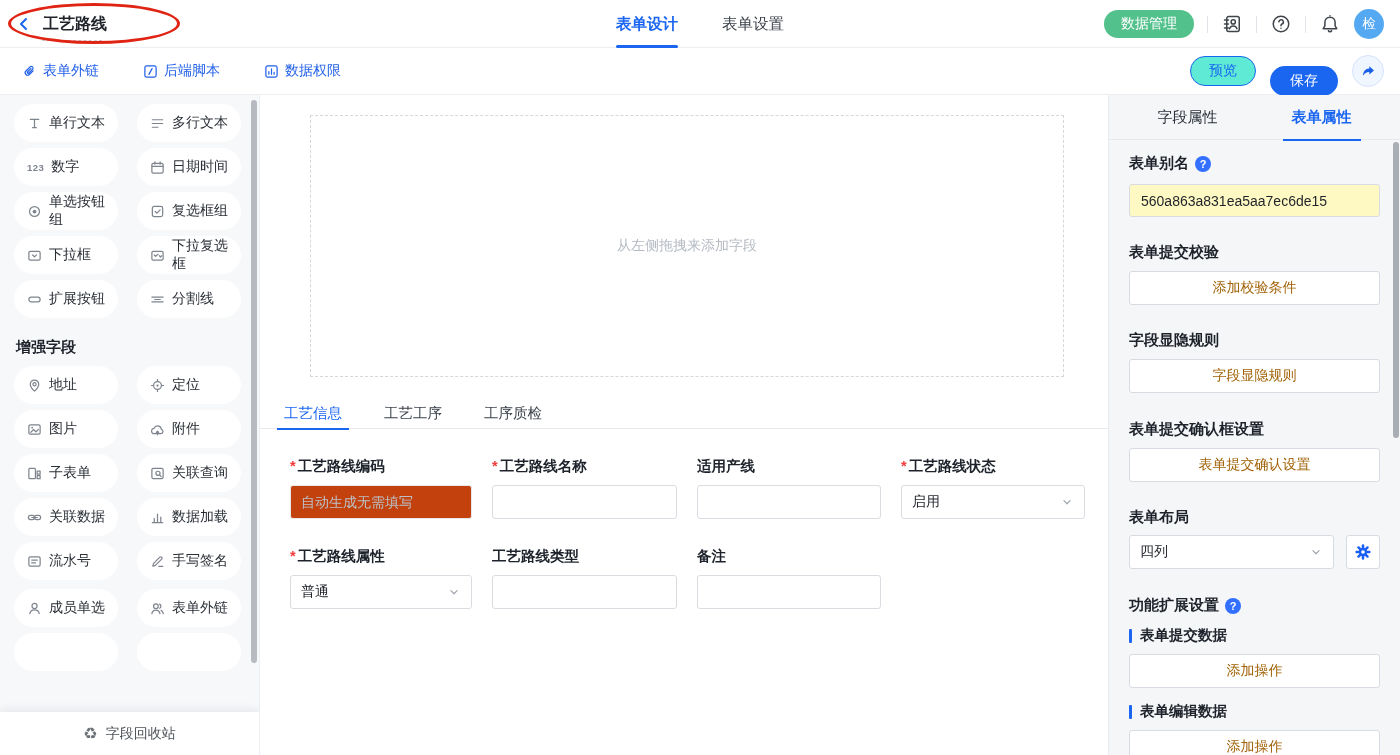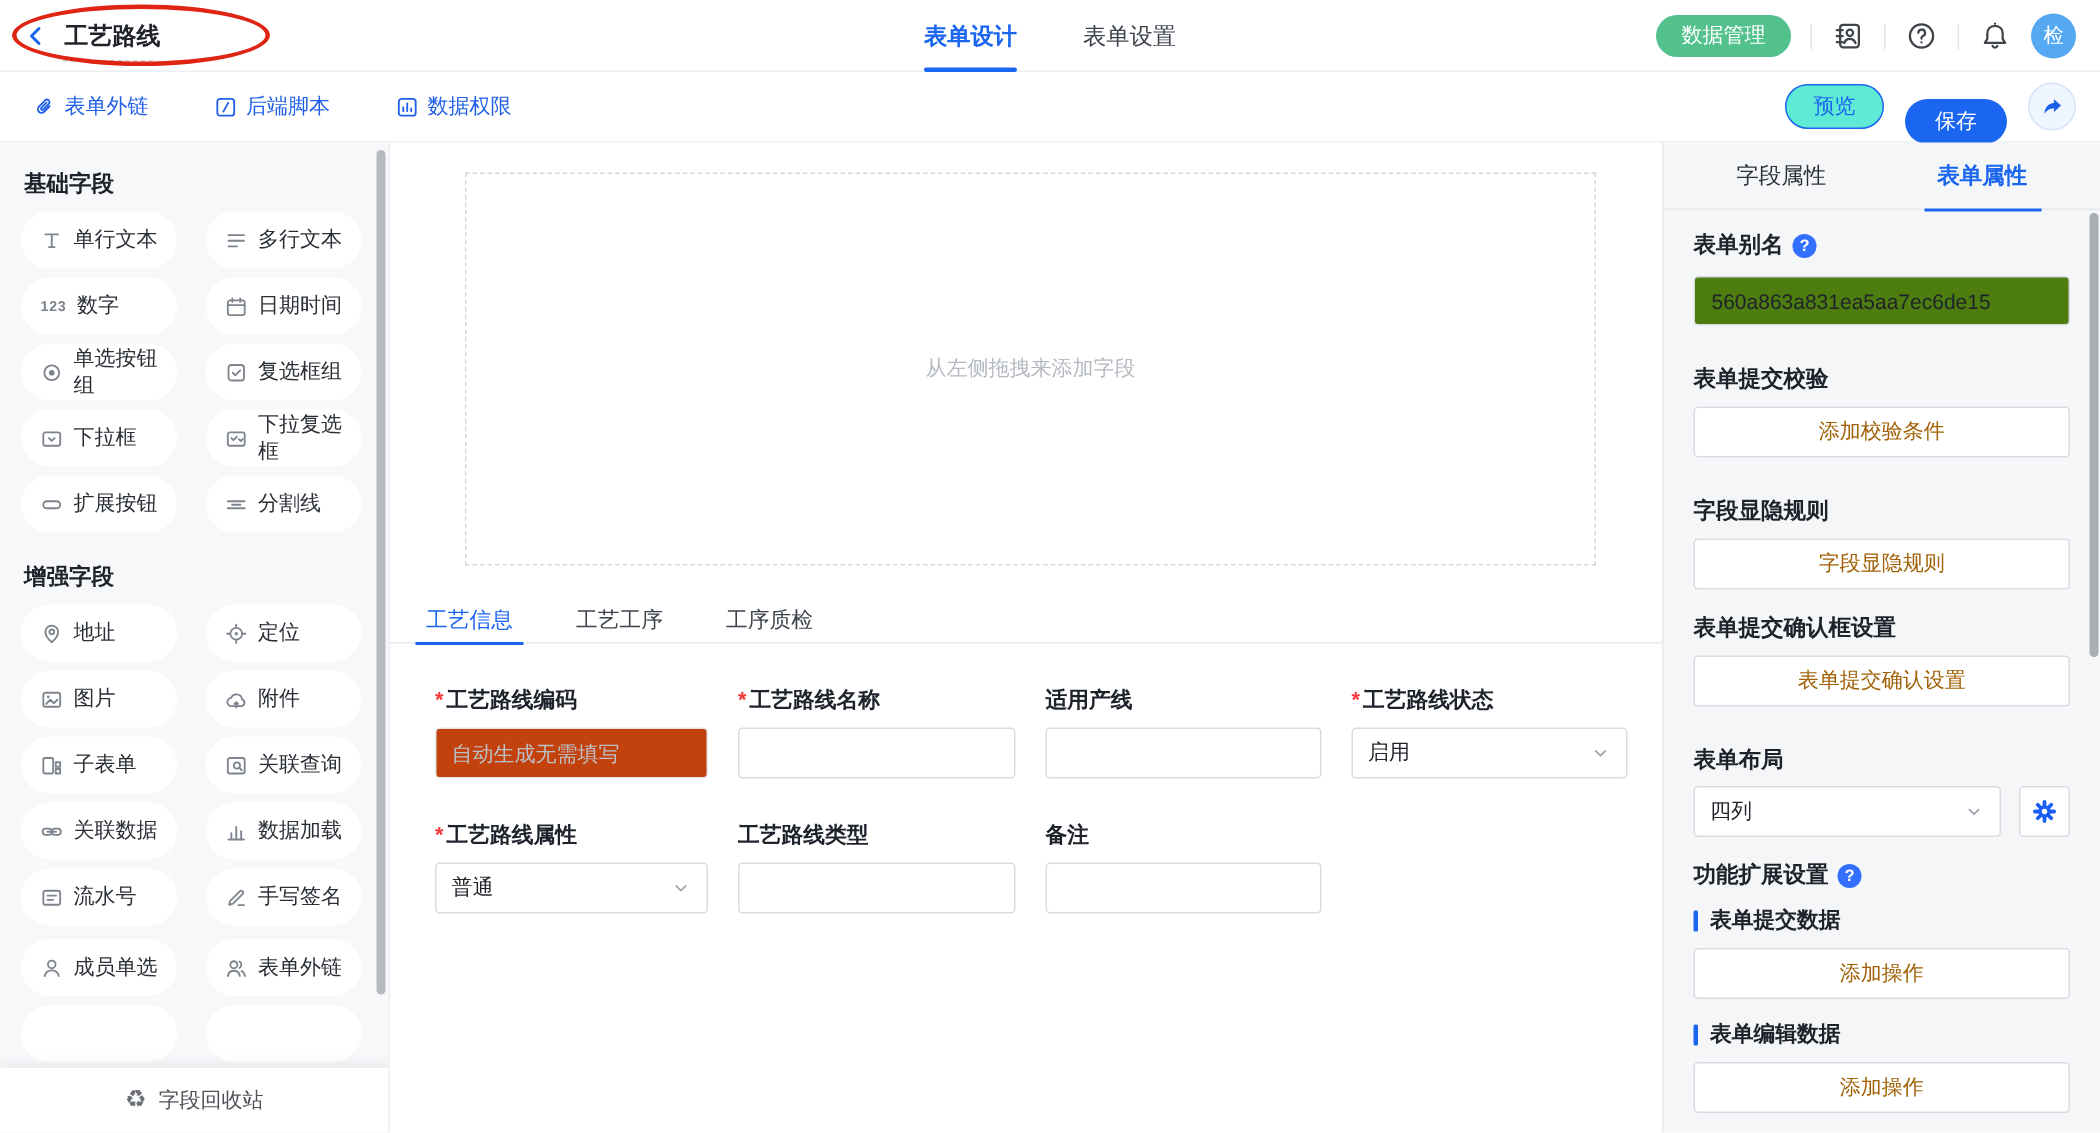--- a/index.html
+++ b/index.html
@@ -82,25 +82,25 @@
   .p-tabs { height:45px; display:flex; justify-content:center; gap:56px; border-bottom:1px solid #e7e9ed; }
   .p-tab { position:relative; height:45px; display:flex; align-items:center; padding:0 9px;
     font-size:15px; color:#2b313a; cursor:pointer; }
   .p-tab.active { color:#1b66f0; font-weight:600; }
   .p-tab.active::after { content:""; position:absolute; left:0; right:0; bottom:-1px; height:2.5px; background:#1b66f0; }
   .p-body { padding:14px 20px 0; }
   .p-label { font-size:15px; font-weight:700; color:#1d222b; display:flex; align-items:center; gap:6px; }
   .bhelp { width:16px; height:16px; border-radius:50%; background:#3370ff; color:#fff; font-size:11px;
     font-weight:700; display:flex; align-items:center; justify-content:center; cursor:pointer; }
   .p-input { margin-top:11px; width:100%; height:33px; border:1px solid #d8dbe2; border-radius:3px;
-    background:#4d7c0f; font-size:14px; color:#1f2329; padding:0 11px; font-family:inherit; outline:none; }
+    background:#fef9c3; font-size:14px; color:#1f2329; padding:0 11px; font-family:inherit; outline:none; }
   .btn-block { margin-top:9px; width:100%; height:34px; background:#fff; border:1px solid #d8dbe2;
     border-radius:3px; font-size:14px; color:#a16207; display:flex; align-items:center; justify-content:center;
     cursor:pointer; font-family:inherit; }
-  .mt26 { margin-top:26px; } .mt27 { margin-top:16px; }
+  .mt26 { margin-top:26px; } .mt27 { margin-top:27px; }
   .layout-row { margin-top:8px; display:flex; gap:12px; }
   .p-select { width:206px; height:34px; background:#fff; border:1px solid #d8dbe2; border-radius:3px;
     display:flex; align-items:center; justify-content:space-between; padding:0 10px; font-size:14px; cursor:pointer; }
   .gear-btn { width:34px; height:34px; background:#fff; border:1px solid #d8dbe2; border-radius:3px;
     display:flex; align-items:center; justify-content:center; cursor:pointer; }
   .p-group { margin-top:11px; display:flex; align-items:center; font-size:14.5px; font-weight:700; color:#1d222b; }
   .p-group::before { content:""; width:3px; height:14px; background:#1b66f0; border-radius:1px; margin-right:8px; }
   .p-group.g2 { margin-top:14px; }
   .sb-panel { position:absolute; top:47px; right:1px; width:6px; height:296px; background:#a9adb4; border-radius:3px; }
 </style>
@@ -181,21 +181,20 @@
     <button class="btn-primary">保存</button>
     <span class="btn-share">
       <svg width="16" height="16" viewBox="0 0 16 16">
           <path d="M9.3 3.2 14 7.4 9.3 11.6V9.1C6.3 9.1 4.4 10.5 3 12.8 3.2 8.6 5.4 5.8 9.3 5.6z" fill="#1a5fe8"></path>
         </svg>
     </span>
   </div>
 </div>
 
 <div class="sidebar">
-  <div class="sec-title first">基础字段</div>
   <div class="pill-grid">
     <div class="pill">
       <svg class="ic" width="15" height="15" viewBox="0 0 16 16" fill="none" stroke="currentColor" stroke-width="1.3" stroke-linecap="round">
           <path d="M3.5 3.5h9M8 3.5v9M6 12.5h4"></path>
         </svg>
       <span>单行文本</span>
     </div>
     <div class="pill">
       <svg class="ic" width="15" height="15" viewBox="0 0 16 16" fill="none" stroke="currentColor" stroke-width="1.3" stroke-linecap="round">
           <path d="M2.5 4h11M2.5 8h11M2.5 12h6"></path>

